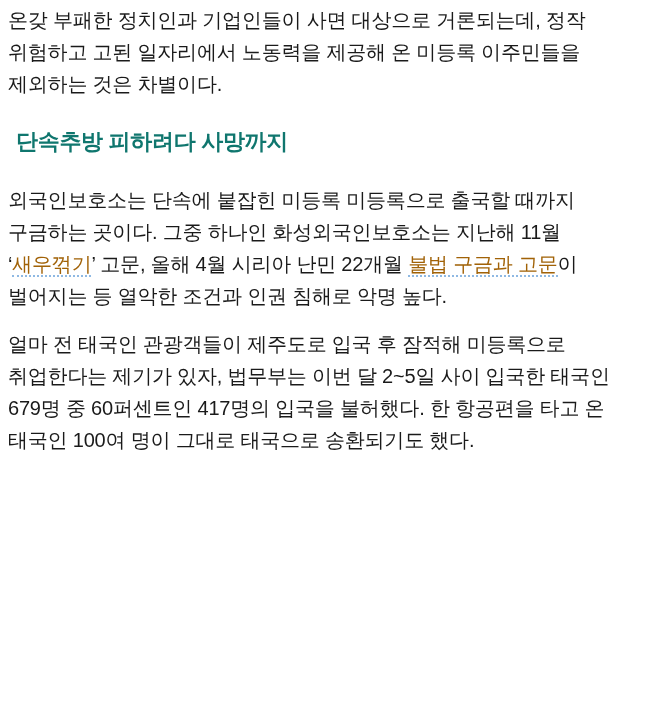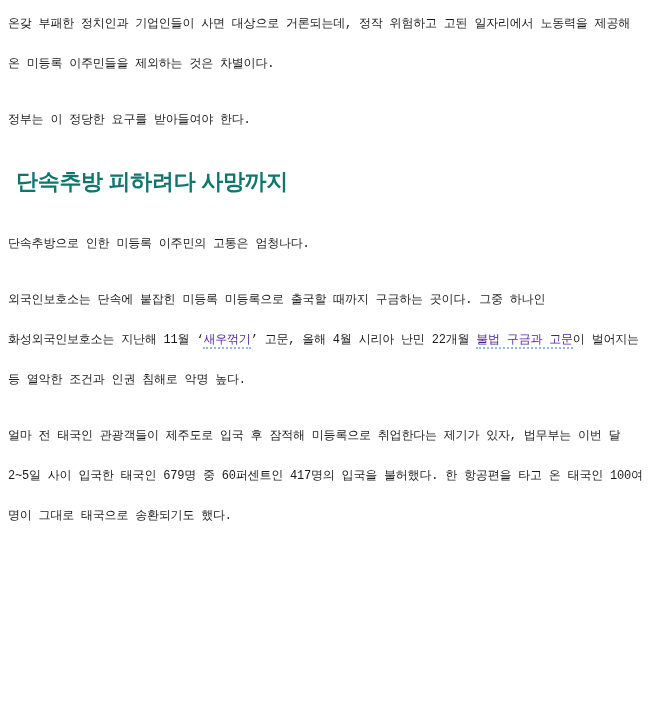--- a/index.html
+++ b/index.html
@@ -14,48 +14,45 @@
     font-family: "Liberation Sans", "DejaVu Sans", sans-serif;
     color: #1a1a1a;
   }
   .article {
     padding: 4px 10px 0 8px;
     box-sizing: border-box;
     width: 658px;
   }
   .article p {
     margin: 0 0 16px 0;
-    font-size: 12px;
-    line-height: 40px;
+    font-size: 20px;
+    line-height: 32px;
     font-weight: 400;
     word-break: keep-all;
     letter-spacing: -0.2px;
     color: #1a1a1a;
-    font-family: Liberation Mono, monospace;
   }
   .article h2 {
     margin: 27px 0 27px 8px;
     font-size: 22px;
     line-height: 30px;
     font-weight: 700;
     word-break: keep-all;
     letter-spacing: -0.3px;
     color: #0f766e;
   }
   .article a.inline-link {
-    color: #4c1d95;
+    color: #a16207;
     text-decoration: none;
     border-bottom: 2px dotted #8fb9e3;
     padding-bottom: 0px;
     cursor: pointer;
   }
 </style>
 </head>
 <body>
 
 <article class="article" id="article-body">
     <p><span>온갖 부패한 정치인과 기업인들이 사면 대상으로 거론되는데, 정작 위험하고 고된 일자리에서 노동력을 제공해 온 미등록 이주민들을 제외하는 것은 차별이다.</span></p>
-    <p><span>정부는 이 정당한 요구를 받아들여야 한다.</span></p>
     <h2><span>단속추방 피하려다 사망까지</span></h2>
-    <p><span>단속추방으로 인한 미등록 이주민의 고통은 엄청나다.</span></p>
     <p><span>외국인보호소는 단속에 붙잡힌 미등록 미등록으로 출국할 때까지 구금하는 곳이다. 그중 하나인 화성외국인보호소는 지난해 11월 ‘</span><a class="inline-link" href="#">새우꺾기</a><span>’ 고문, 올해 4월 시리아 난민 22개월 </span><a class="inline-link" href="#">불법 구금과 고문</a><span>이 벌어지는 등 열악한 조건과 인권 침해로 악명 높다.</span></p>
     <p><span>얼마 전 태국인 관광객들이 제주도로 입국 후 잠적해 미등록으로 취업한다는 제기가 있자, 법무부는 이번 달 2~5일 사이 입국한 태국인 679명 중 60퍼센트인 417명의 입국을 불허했다. 한 항공편을 타고 온 태국인 100여 명이 그대로 태국으로 송환되기도 했다.</span></p>
   </article>
 
 </body></html>

